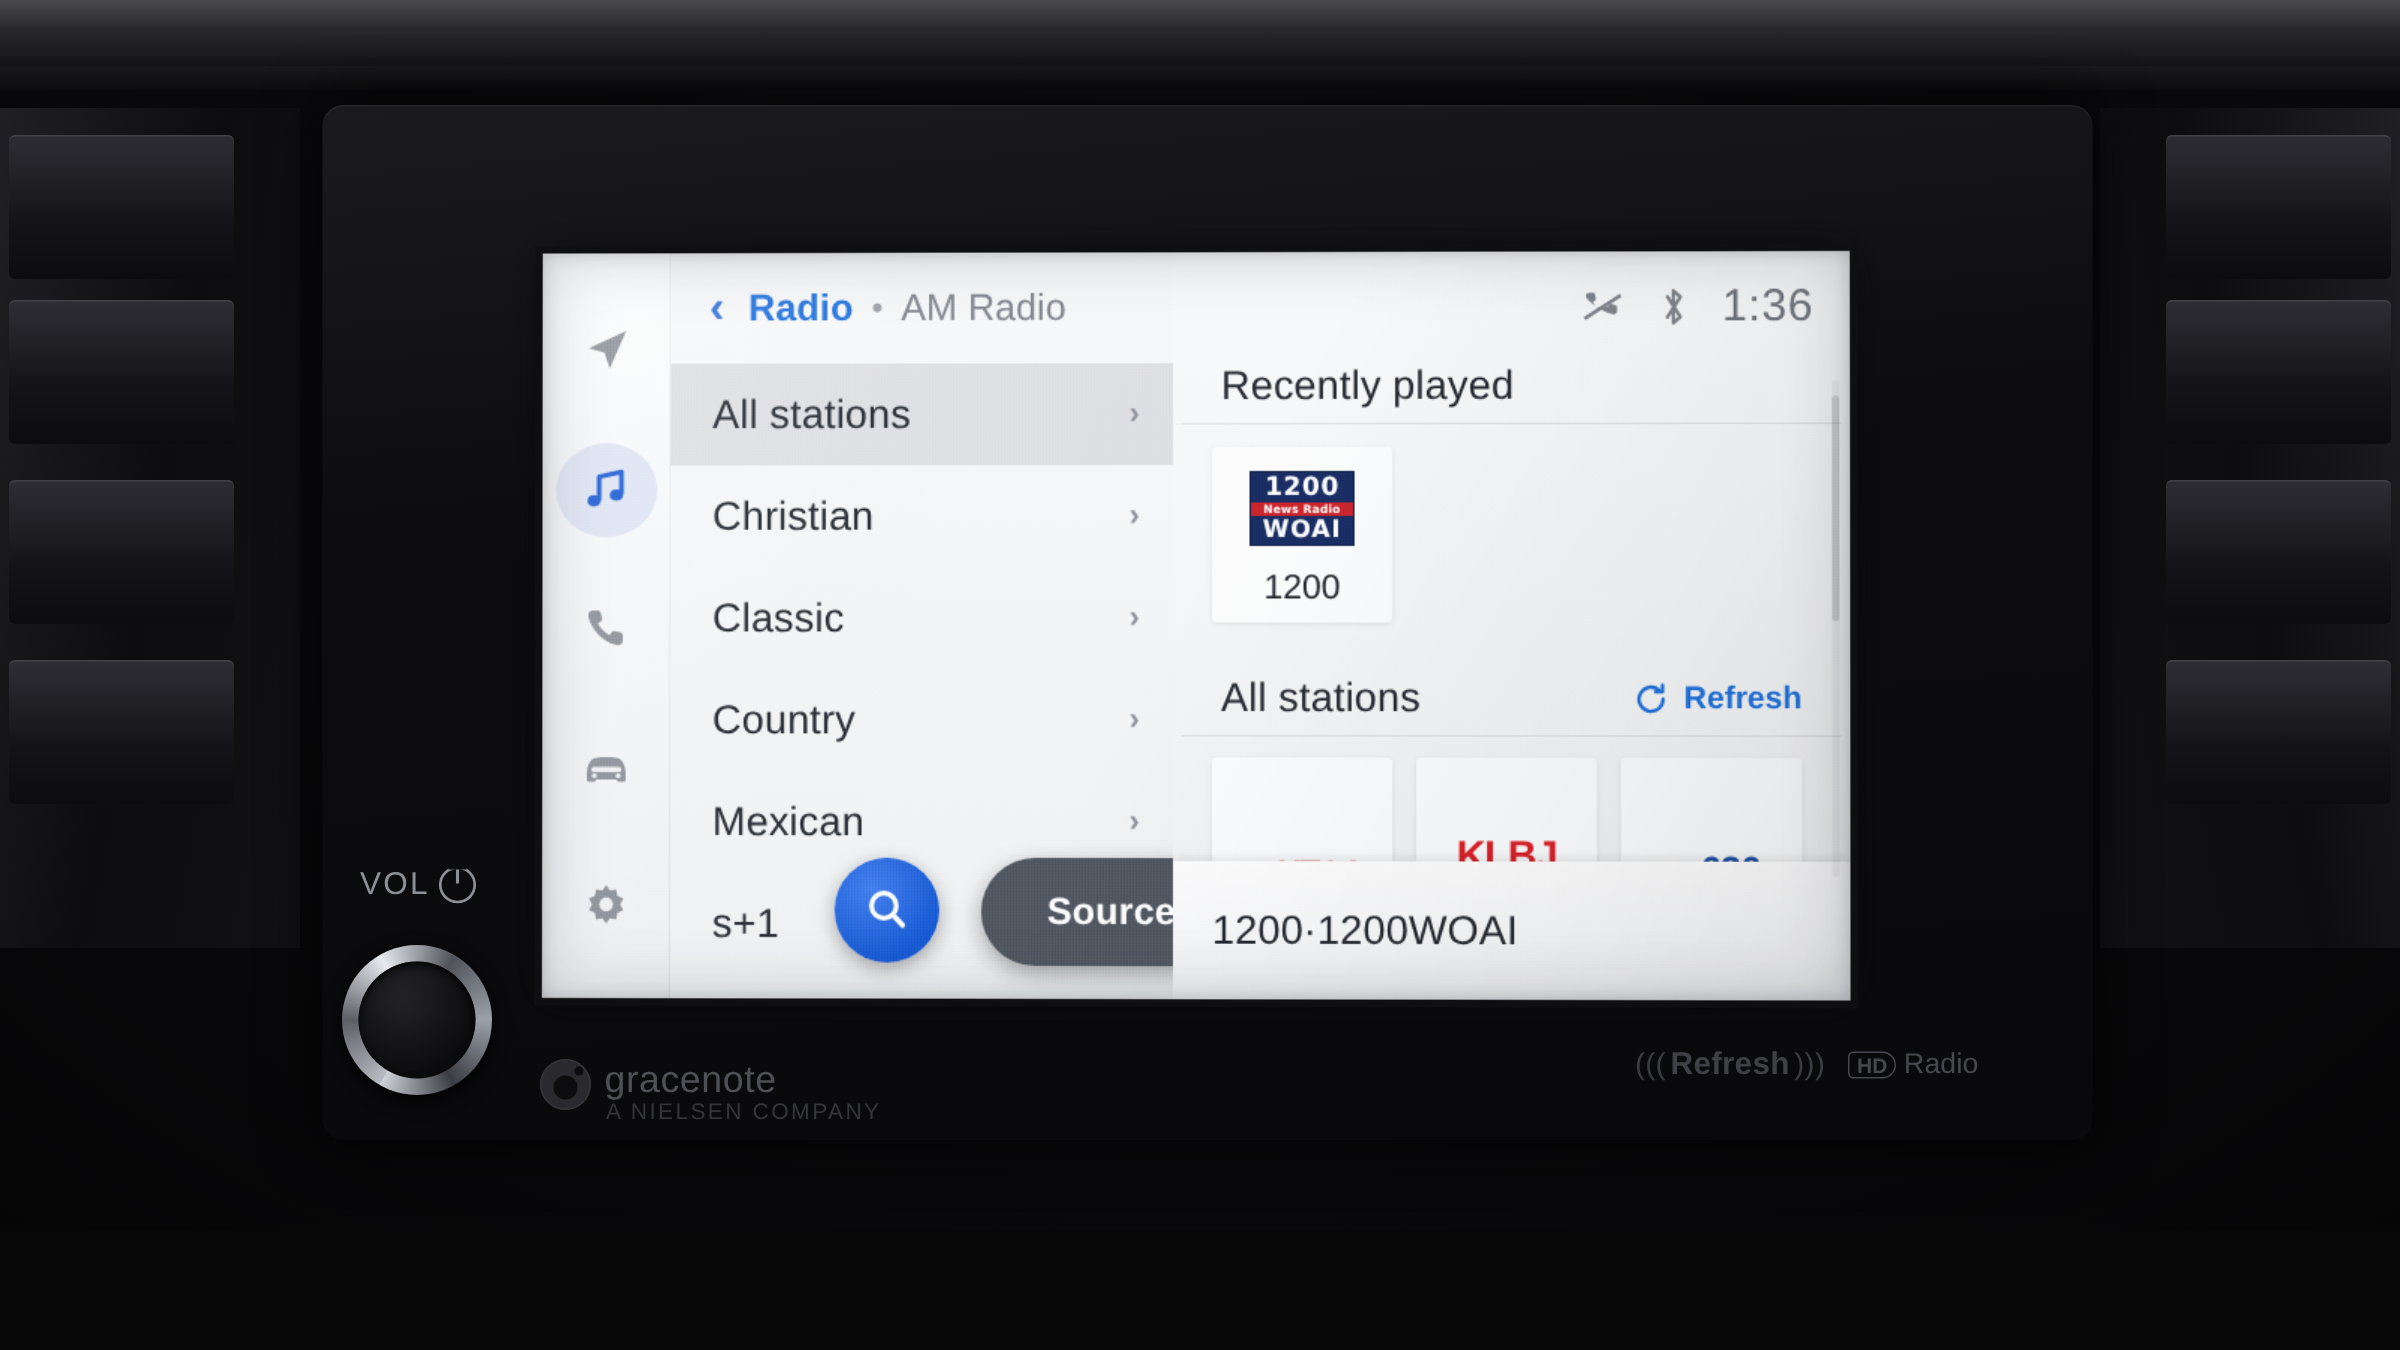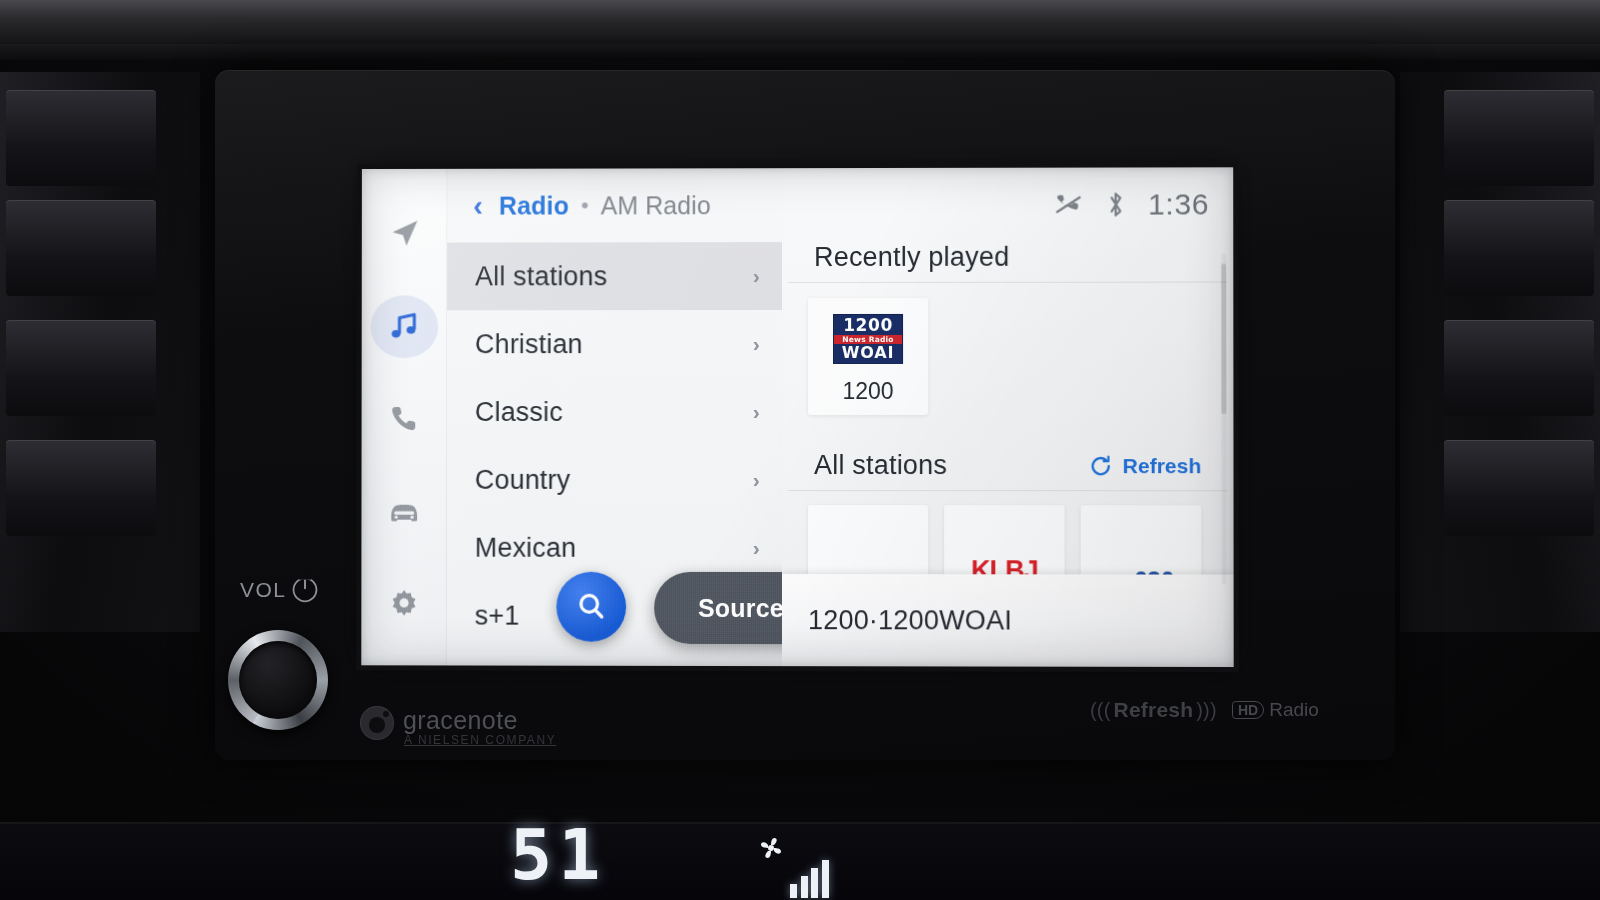--- a/index.html
+++ b/index.html
@@ -55,21 +55,21 @@
   .power-ico{ position:absolute; left:288px; top:572px; width:34px; height:34px; }
 
   .brand-gracenote{ position:absolute; left:360px; top:706px; display:flex; align-items:flex-start; gap:9px; }
   .gn-mark{ width:34px; height:34px; border-radius:50%;
     background:#2a2a2e; position:relative; box-shadow:inset 0 0 0 1px #34343a; }
   .gn-mark:after{ content:""; position:absolute; left:9px; top:11px; width:16px; height:16px;
     border-radius:50%; background:#0d0d10; }
   .gn-mark:before{ content:""; position:absolute; right:5px; top:5px; width:6px; height:6px;
     border-radius:50%; background:#0d0d10; }
   .gn-text{ color:#4e5055; font-size:25px; letter-spacing:.4px; }
-  .gn-sub{ position:absolute; left:404px; top:733px; color:#343539; font-size:12px; letter-spacing:1.6px;text-decoration:underline; }
+  .gn-sub{ position:absolute; left:404px; top:733px; color:#343539; font-size:15px; letter-spacing:1.6px; }
 
   .brand-sxm{ position:absolute; left:1090px; top:698px; color:#3e4045;
     font-size:21px; font-weight:bold; letter-spacing:.2px; display:flex; align-items:center; gap:3px;}
   .sxm-wave{ color:#3a3c41; font-size:20px; font-weight:400; }
   .brand-hd{ position:absolute; left:1232px; top:699px; color:#46484d; font-size:19px; display:flex; align-items:center; gap:5px;justify-content:center;}
   .hd-badge{ border:1.6px solid #46484d; border-radius:4px 10px 10px 4px; padding:0 5px; font-size:14px; font-weight:bold; }
 
   .climate-strip{
     position:absolute; left:0; bottom:0; width:1600px; height:78px;
     background:linear-gradient(180deg,#0b0b10 0%,#05050a 100%);
@@ -431,30 +431,14 @@
       <div class="nowplaying">
         <span class="np-text">1200·1200WOAI</span>
       </div>
     </div>
 
     <div class="screen-texture"></div>
     <div class="screen-glare"></div>
     <div class="screen-vig"></div>
   </div>
 
-  <div class="climate-strip">
-    <div class="seg-digit">51</div>
-    <svg class="fan-ico" viewBox="0 0 28 28">
-      <circle cx="14" cy="14" r="3" fill="#eef2f7"></circle>
-      <path d="M14 11c0-4 1-7 3.5-7S21 7 17 11Z" fill="#eef2f7"></path>
-      <path d="M17 14c4 0 7 1 7 3.5S20 21 17 17Z" fill="#eef2f7"></path>
-      <path d="M14 17c0 4-1 7-3.5 7S7 21 11 17Z" fill="#eef2f7"></path>
-      <path d="M11 14c-4 0-7-1-7-3.5S8 7 11 11Z" fill="#eef2f7"></path>
-    </svg>
-    <div class="fan-bars">
-      <i style="height:14px"></i>
-        <i style="height:22px"></i>
-        <i style="height:30px"></i>
-        <i style="height:38px"></i>
-    </div>
-  </div>
 
 </div>
 
 </body></html>

